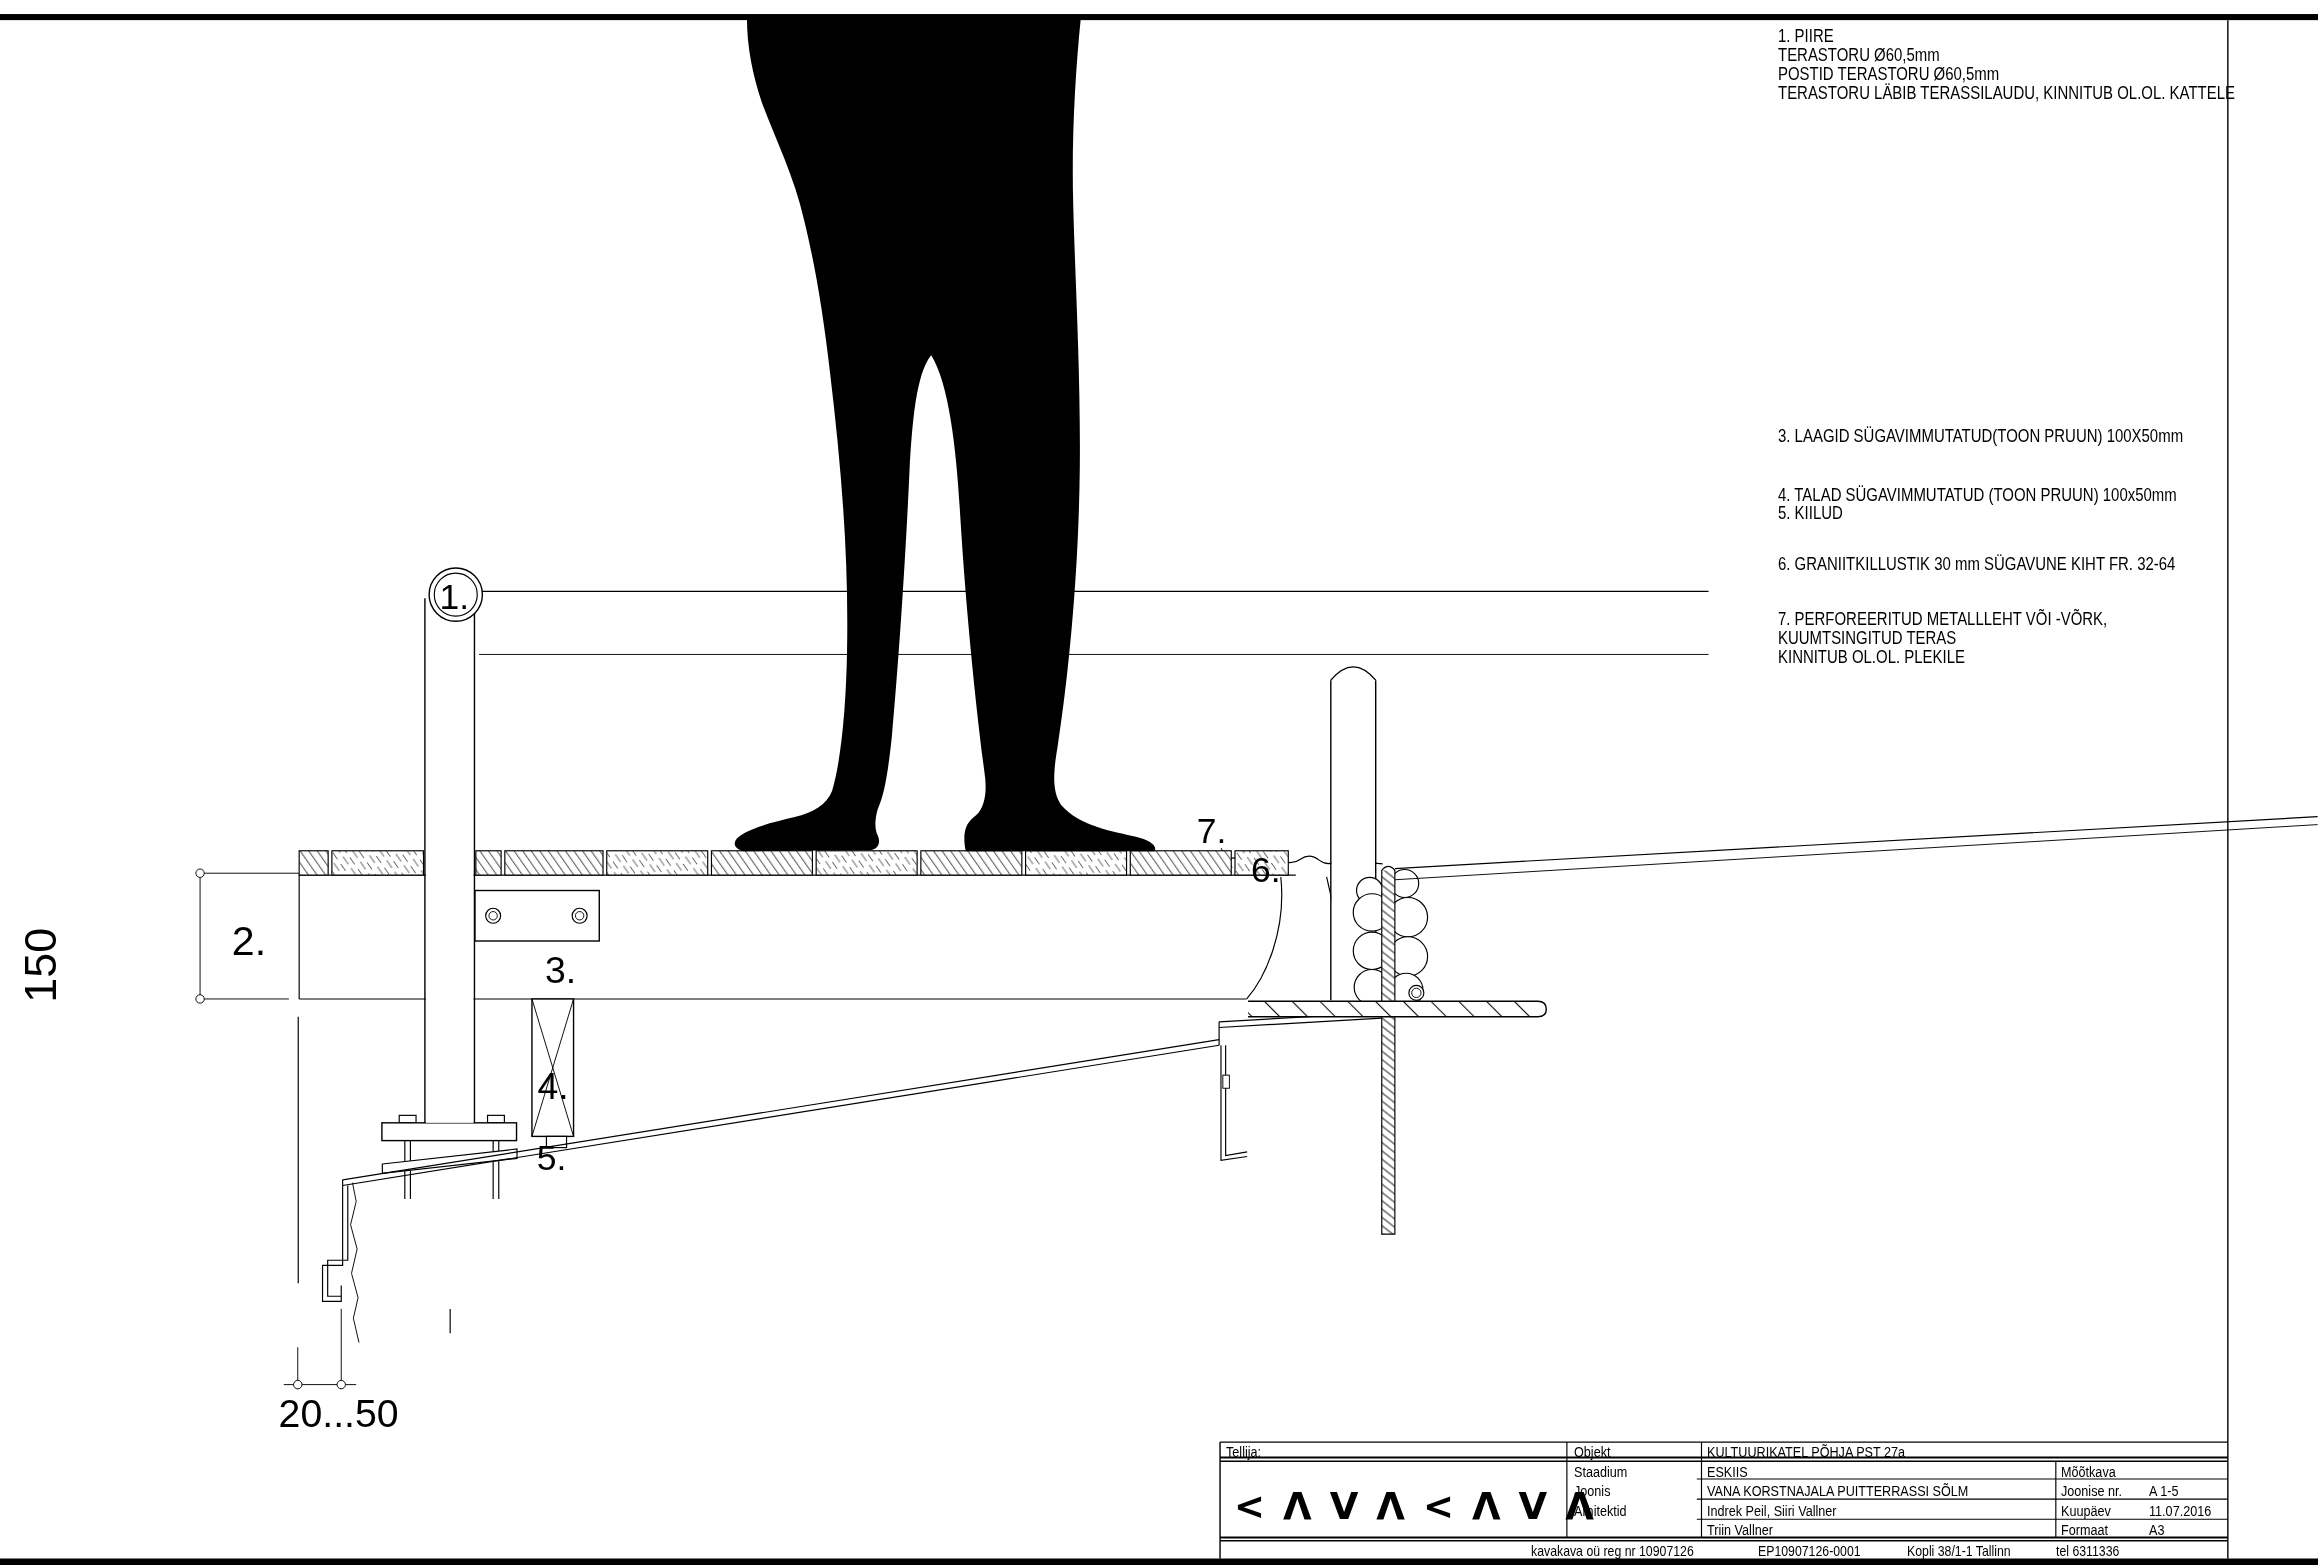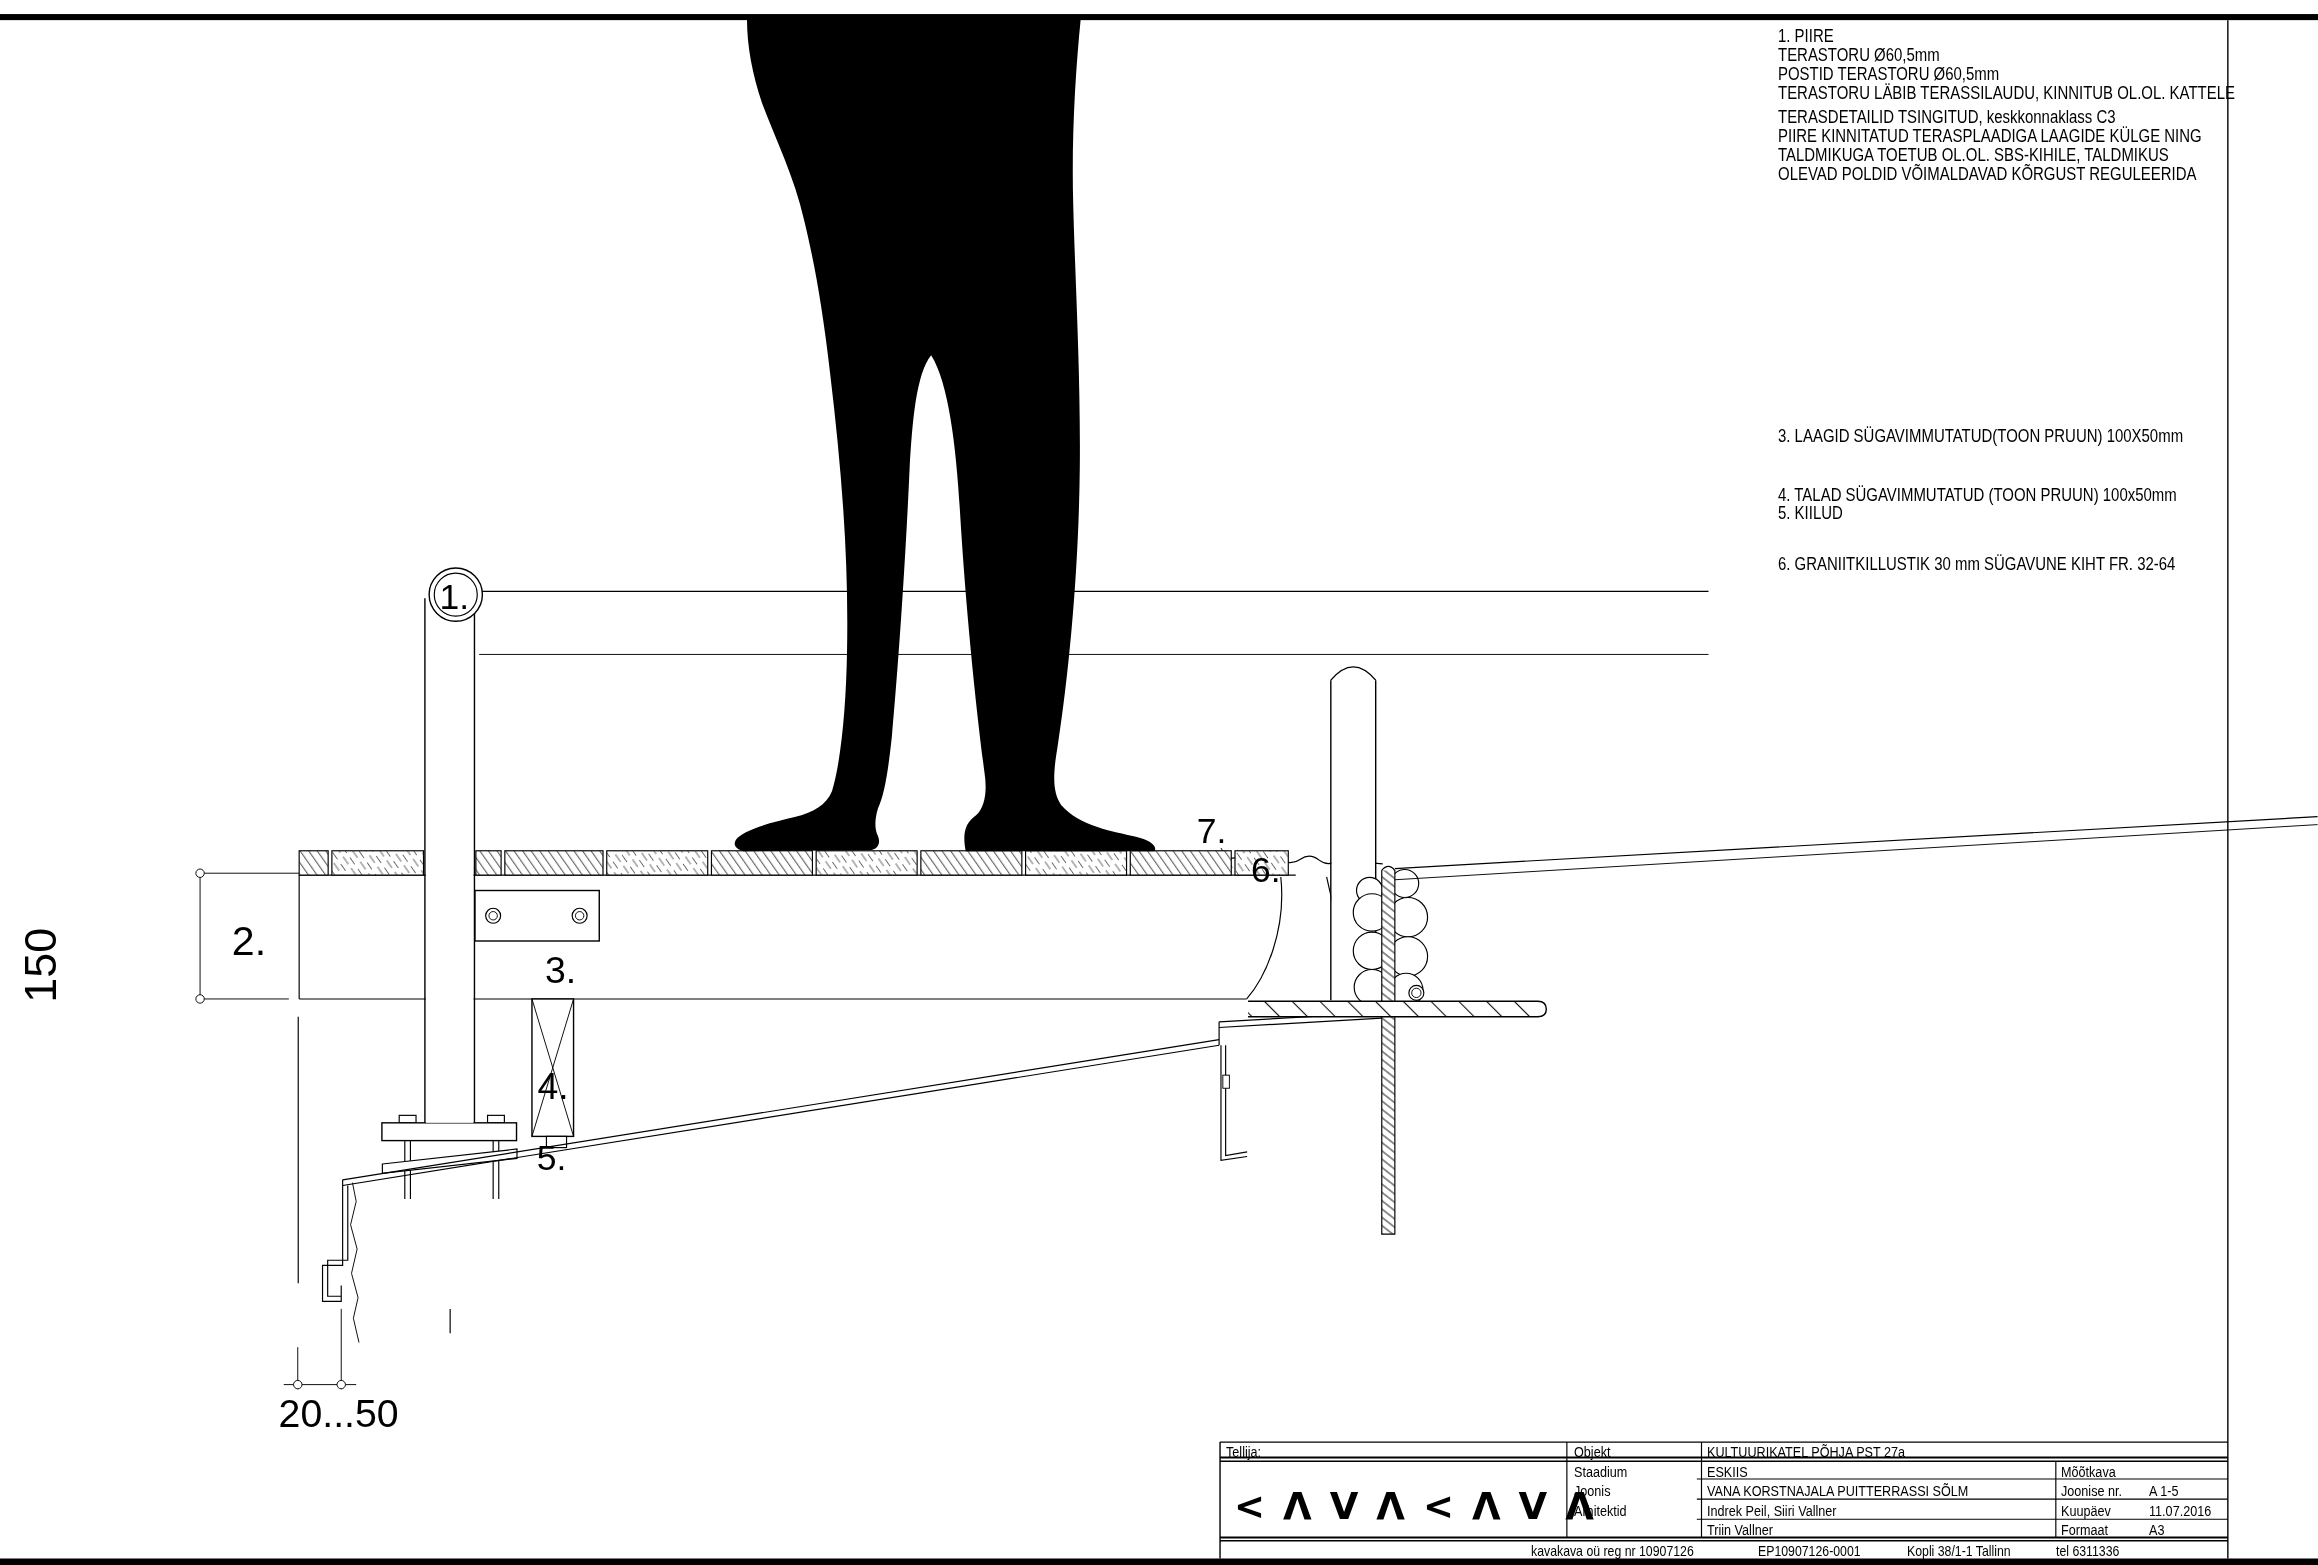--- a/index.html
+++ b/index.html
@@ -242,38 +242,37 @@
       <line x1="4398" y1="3126" x2="4398" y2="3289" stroke-width="2.5"></line>
     </g>
   </svg>
 
   <div class="nblock" style="top:26px">
     <div class="nline">1. PIIRE</div>
     <div class="nline">TERASTORU  Ø60,5mm</div>
     <div class="nline">POSTID TERASTORU  Ø60,5mm</div>
     <div class="nline">TERASTORU LÄBIB TERASSILAUDU, KINNITUB OL.OL. KATTELE</div>
   </div>
-  <div class="nblock" style="top:107px">
-    <div class="nline">TERASDETAILID TSINGITUD, keskkonnaklass C3</div>
-    <div class="nline">PIIRE KINNITATUD TERASPLAADIGA LAAGIDE KÜLGE NING</div>
-    <div class="nline">TALDMIKUGA TOETUB OL.OL. SBS-KIHILE, TALDMIKUS</div>
-    <div class="nline">OLEVAD POLDID VÕIMALDAVAD KÕRGUST REGULEERIDA</div>
-  </div>
   <div class="nblock" style="top:426px">
       <div class="nline">3. LAAGID SÜGAVIMMUTATUD(TOON PRUUN) 100X50mm</div>
     </div>
   <div class="nblock" style="top:485px">
       <div class="nline">4. TALAD SÜGAVIMMUTATUD (TOON PRUUN) 100x50mm</div>
     </div>
   <div class="nblock" style="top:503px">
       <div class="nline">5. KIILUD</div>
     </div>
   <div class="nblock" style="top:554px">
       <div class="nline">6. GRANIITKILLUSTIK  30 mm SÜGAVUNE KIHT FR. 32-64</div>
     </div>
+  <div class="nblock" style="top:609px">
+    <div class="nline">7.  PERFOREERITUD METALLLEHT VÕI -VÕRK,</div>
+    <div class="nline">KUUMTSINGITUD TERAS</div>
+    <div class="nline">KINNITUB OL.OL. PLEKILE</div>
+  </div>
 
 
   <div class="tb" style="left:1226px;top:1443px">Tellija:</div>
   <div class="tb" style="left:1574px;top:1443px">Objekt</div>
   <div class="tb" style="left:1707px;top:1443px">KULTUURIKATEL PÕHJA PST 27a</div>
 
   <div class="tb" style="left:1574px;top:1463px">Staadium</div>
   <div class="tb" style="left:1707px;top:1463px">ESKIIS</div>
   <div class="tb" style="left:2061px;top:1463px">Mõõtkava</div>
 

